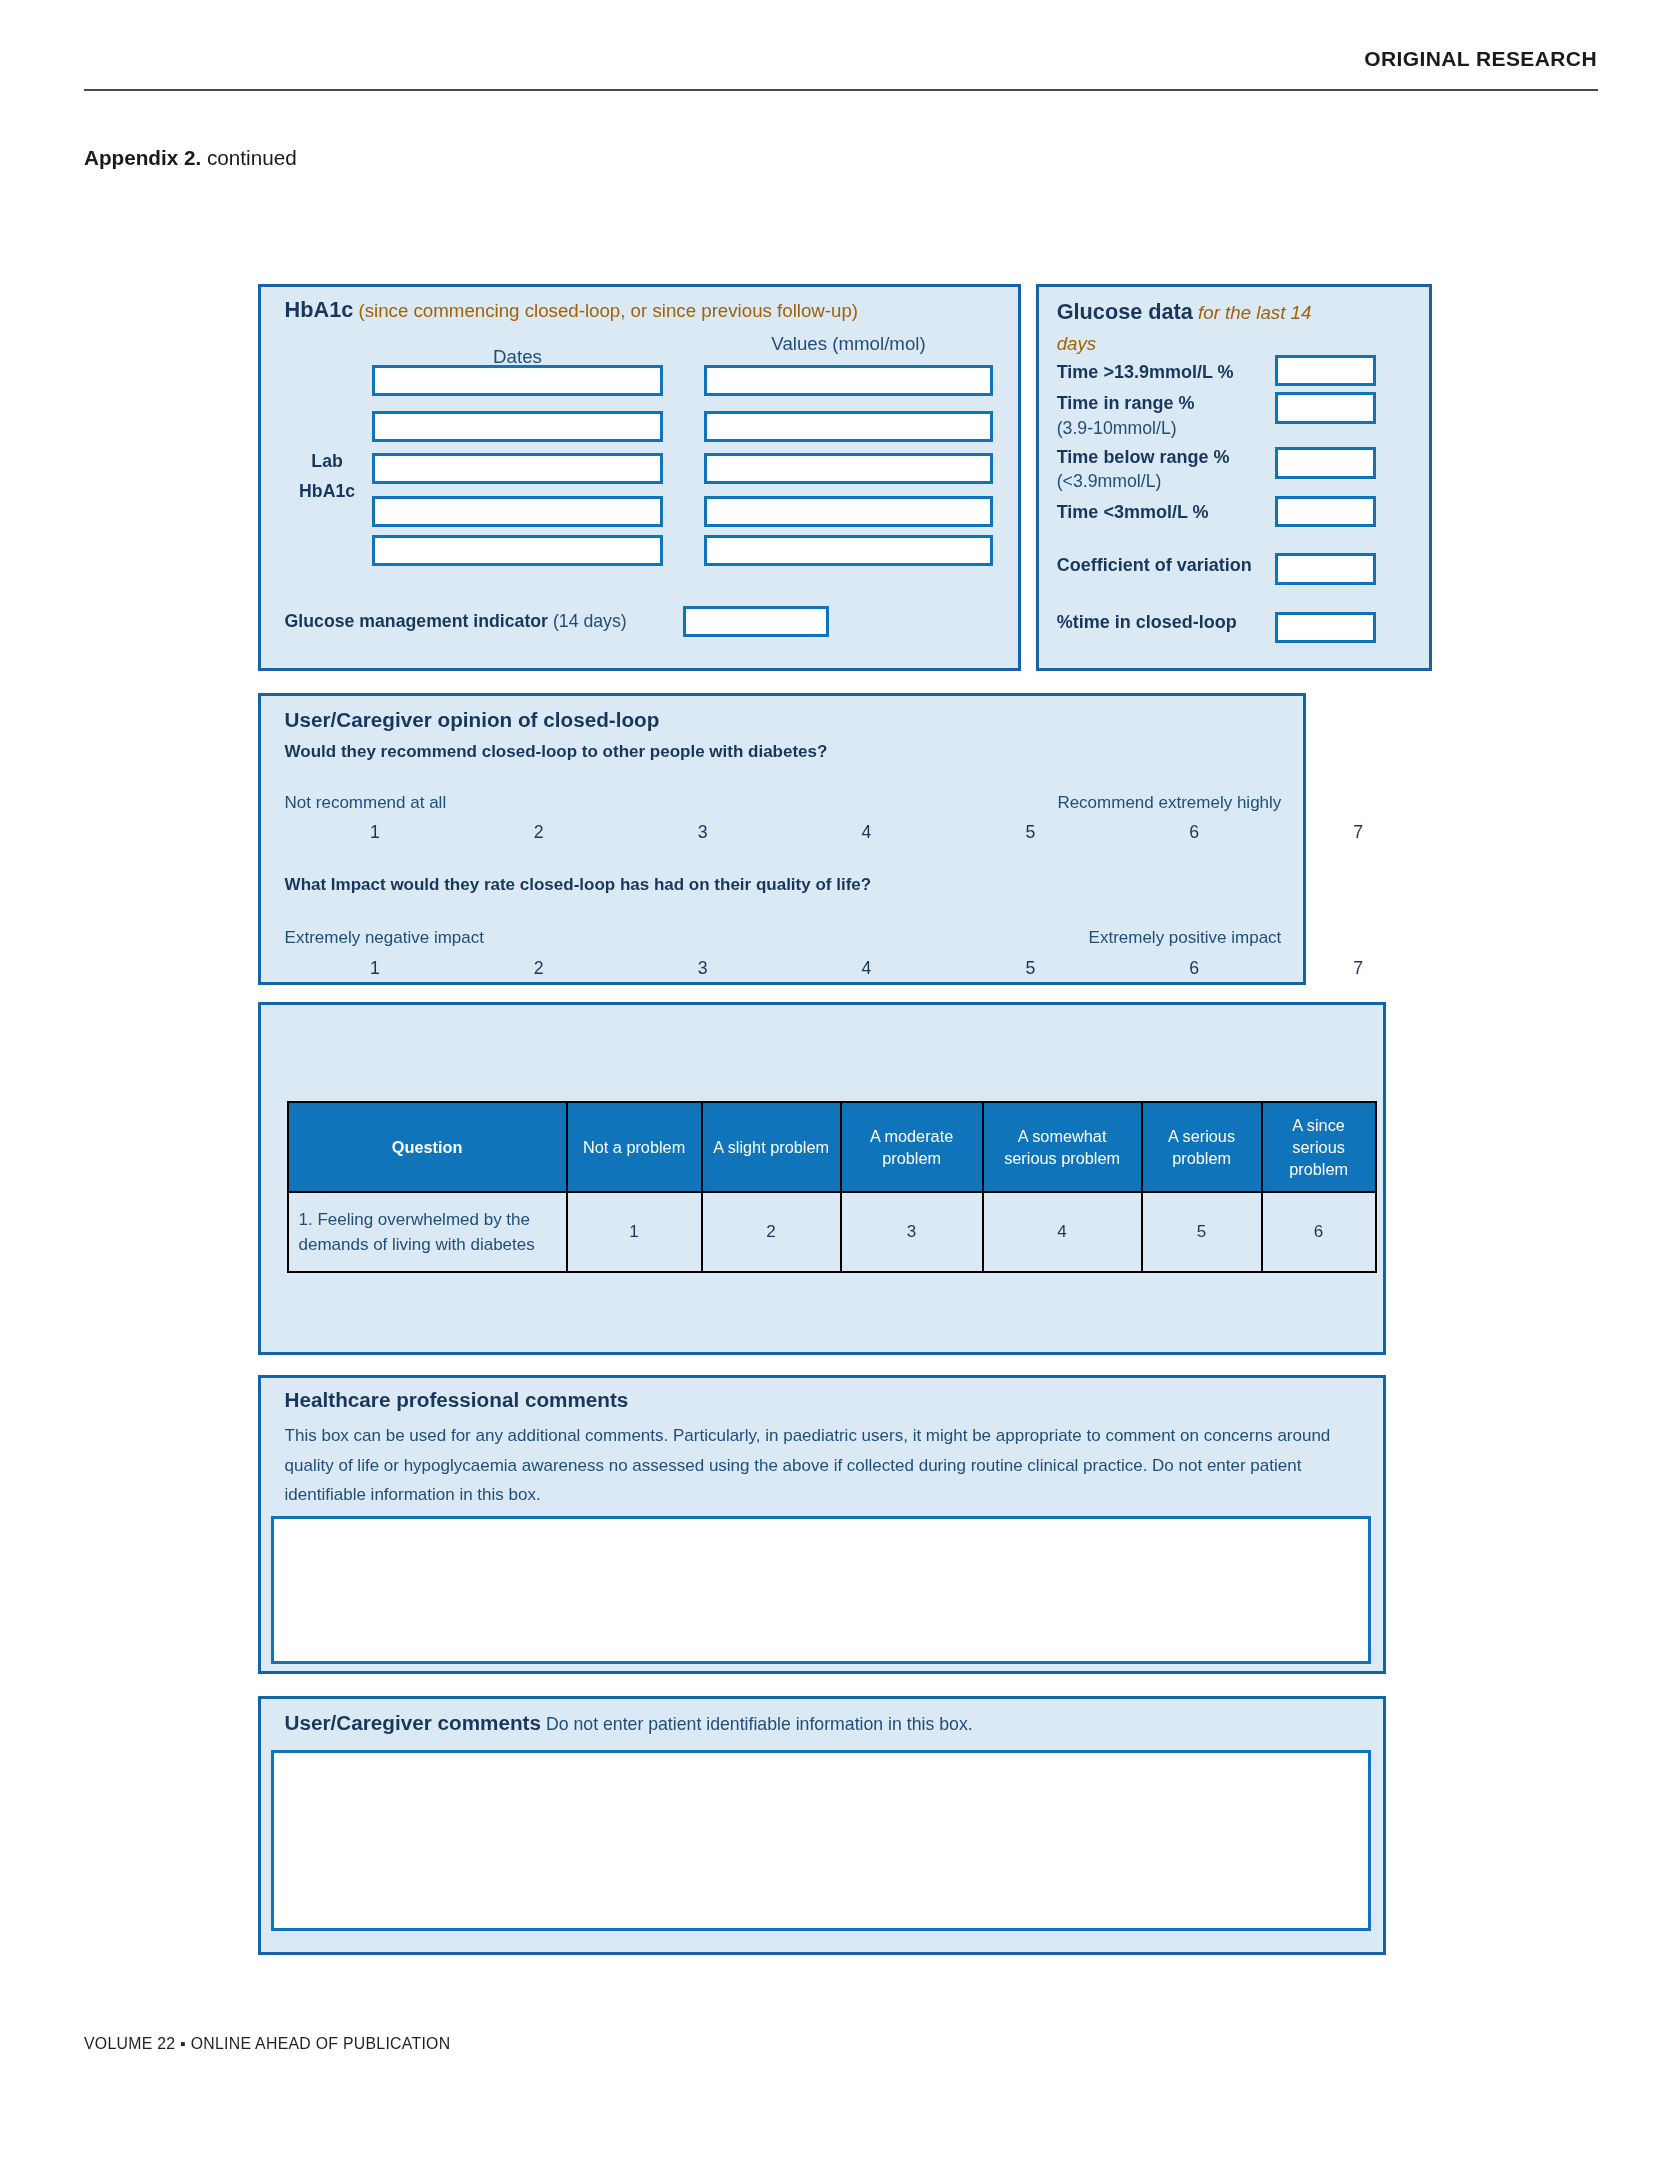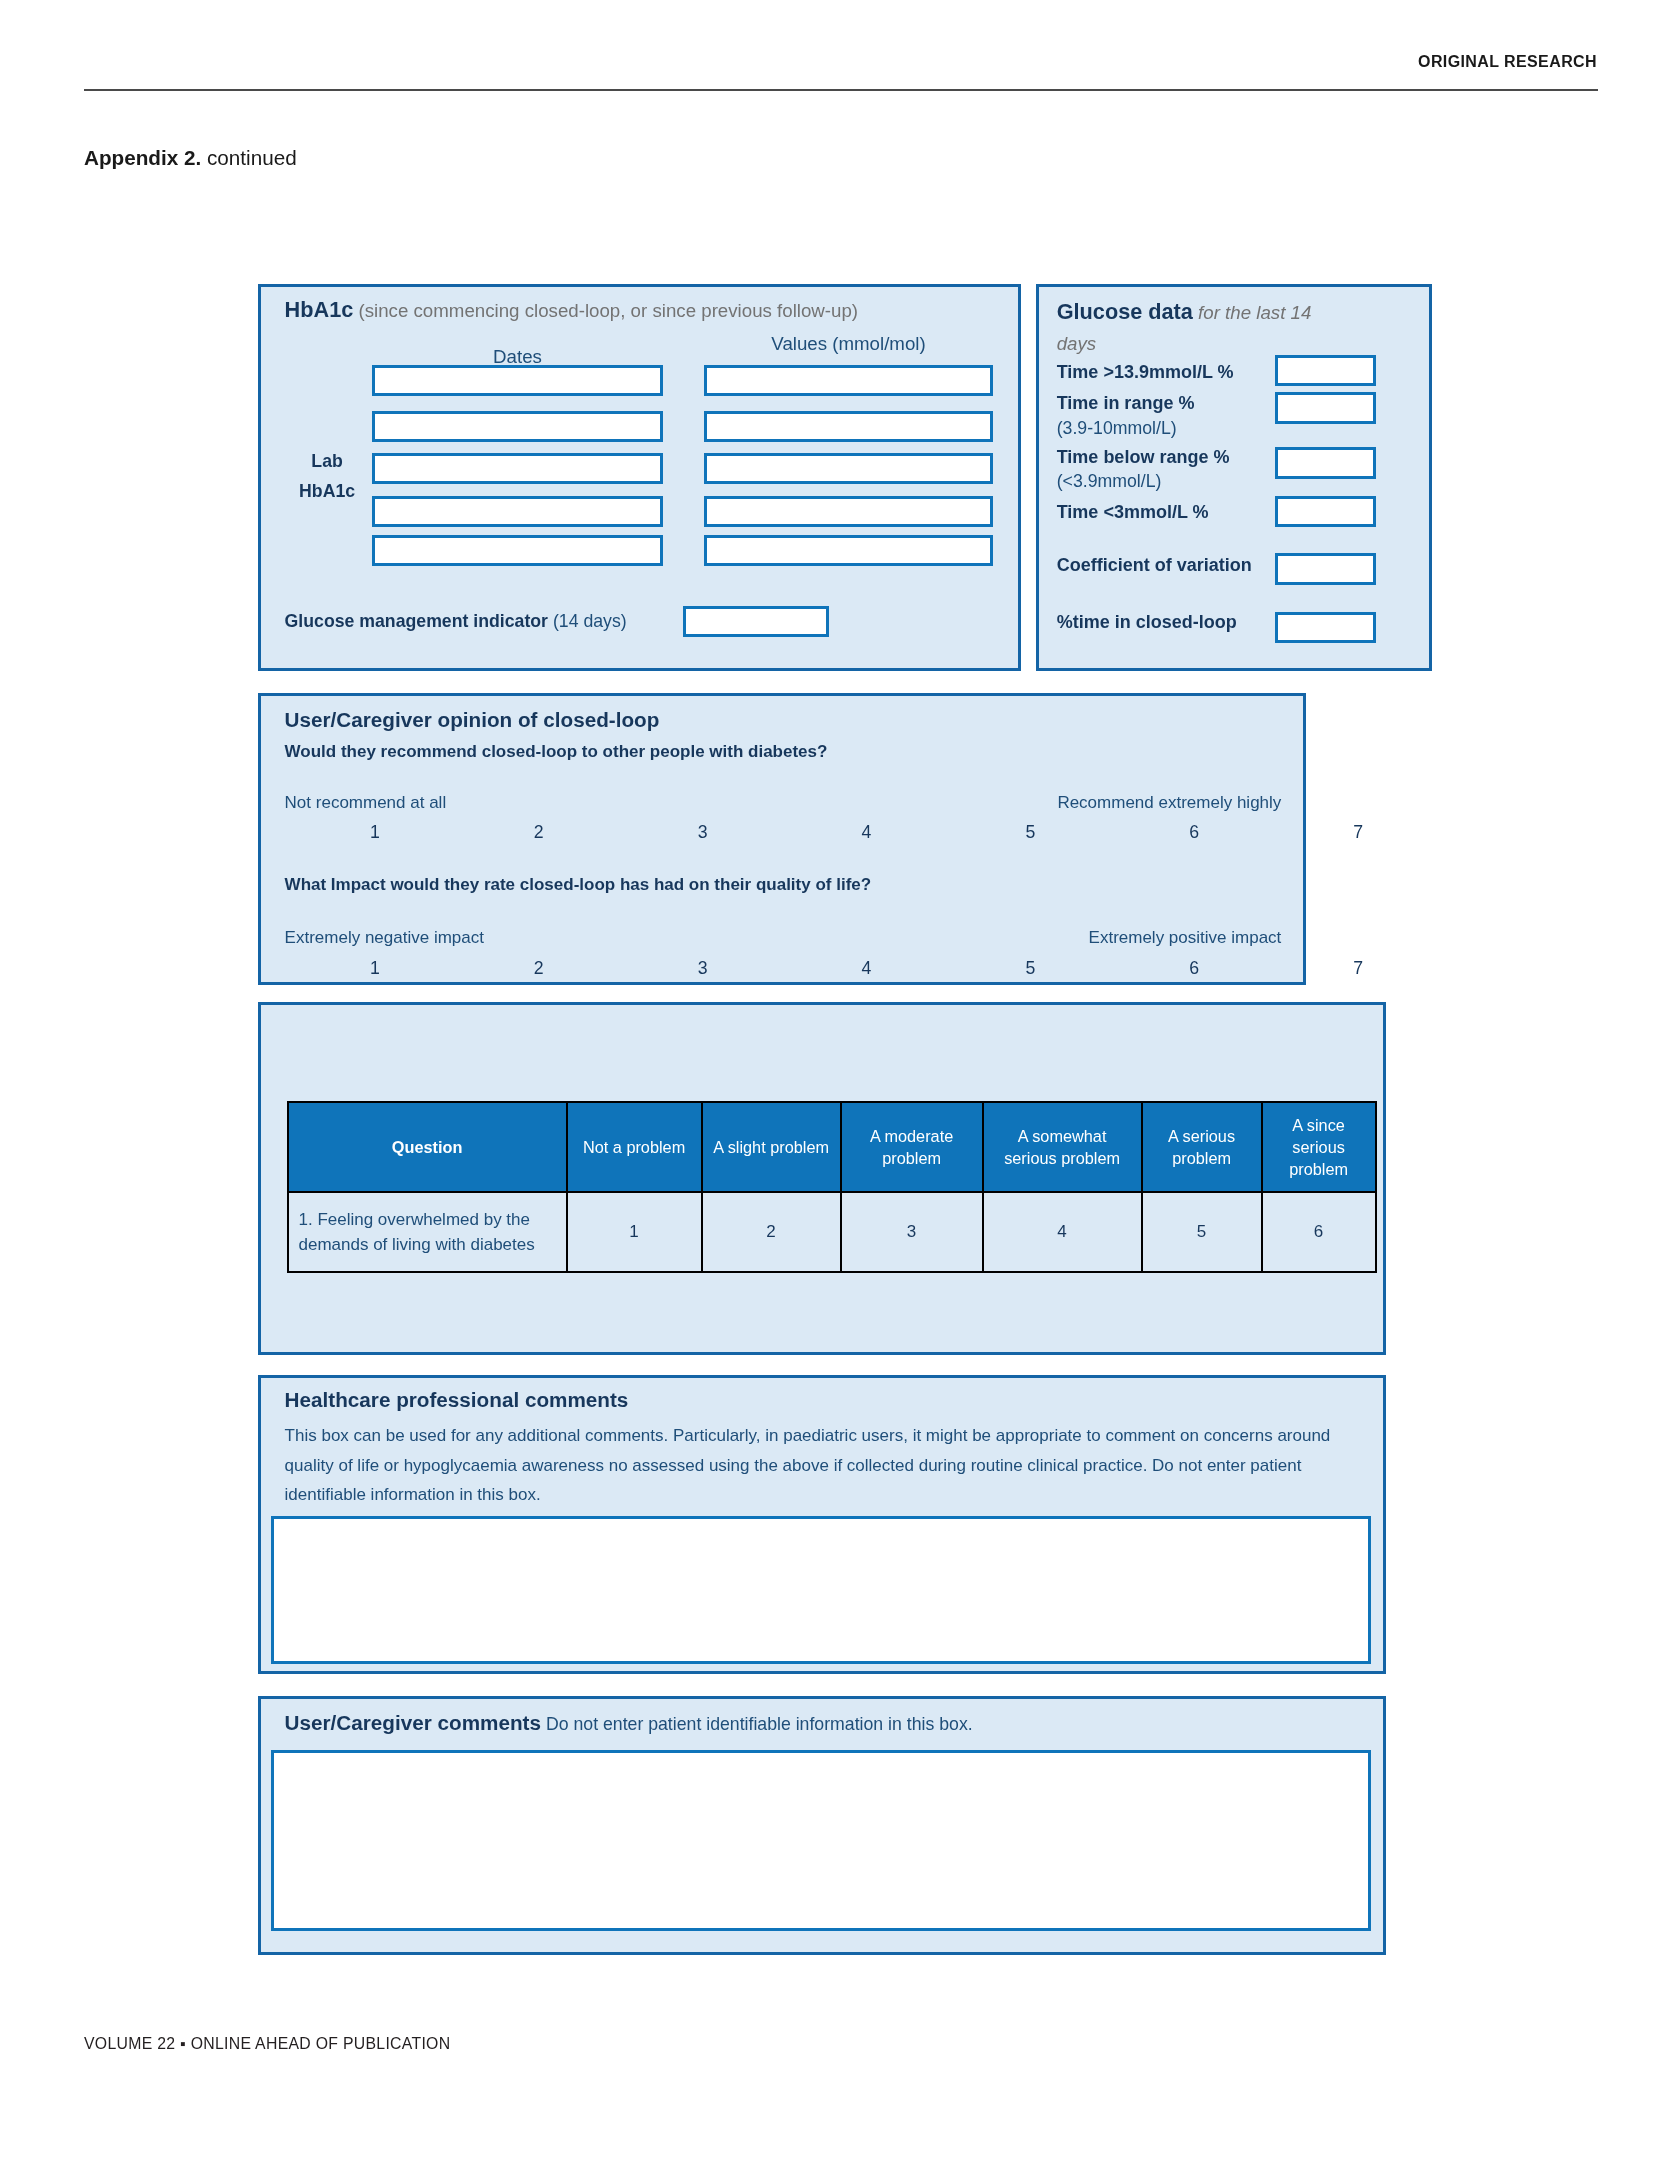--- a/index.html
+++ b/index.html
@@ -1,27 +1,27 @@
 <!DOCTYPE html>
 <html><head>
 <meta charset="utf-8">
 <style>
   html,body{margin:0;padding:0;background:#ffffff;}
   body{width:1680px;height:2174px;position:relative;font-family:"Liberation Sans",sans-serif;color:#1f4e79;}
   .abs{position:absolute;}
-  .masthead{position:absolute;top:53px;right:83px;font-size:16px;font-weight:600;letter-spacing:0.4px;color:#1a1a1a;}
+  .masthead{position:absolute;top:47px;right:83px;font-size:21px;font-weight:600;letter-spacing:0.4px;color:#1a1a1a;}
   .rule{position:absolute;left:84px;top:89px;width:1514px;height:2px;background:#4a4a4a;}
   .appendix{position:absolute;left:84px;top:146px;font-size:20.7px;color:#1a1a1a;}
   .appendix b{font-weight:bold;}
   .footer{position:absolute;left:84px;top:2035px;font-size:15.8px;letter-spacing:0.3px;color:#231f20;}
 
   .section{position:absolute;background:#dbe9f5;border:3.9px solid #1464a6;box-sizing:border-box;}
   .inputbox{position:absolute;background:#ffffff;border:3px solid #0f74ba;box-sizing:border-box;}
 
-  .navy{color:#737373;}
+  .navy{color:#a16207;}
   .sec-title{position:absolute;white-space:nowrap;}
   .tb{font-weight:bold;color:#17375c;}
   .t22{font-size:21.7px;}
   .t21{font-size:20.7px;}
   .t19{font-size:18.7px;}
   .t18{font-size:17.7px;}
   .ital{font-style:italic;}
   .colhead{position:absolute;text-align:center;font-size:18.7px;color:#1f4e79;}
   .lablabel{position:absolute;text-align:center;font-weight:bold;color:#17375c;font-size:17.7px;line-height:29.6px;}
   .gfield{position:absolute;font-weight:bold;color:#17375c;font-size:18px;white-space:nowrap;}

